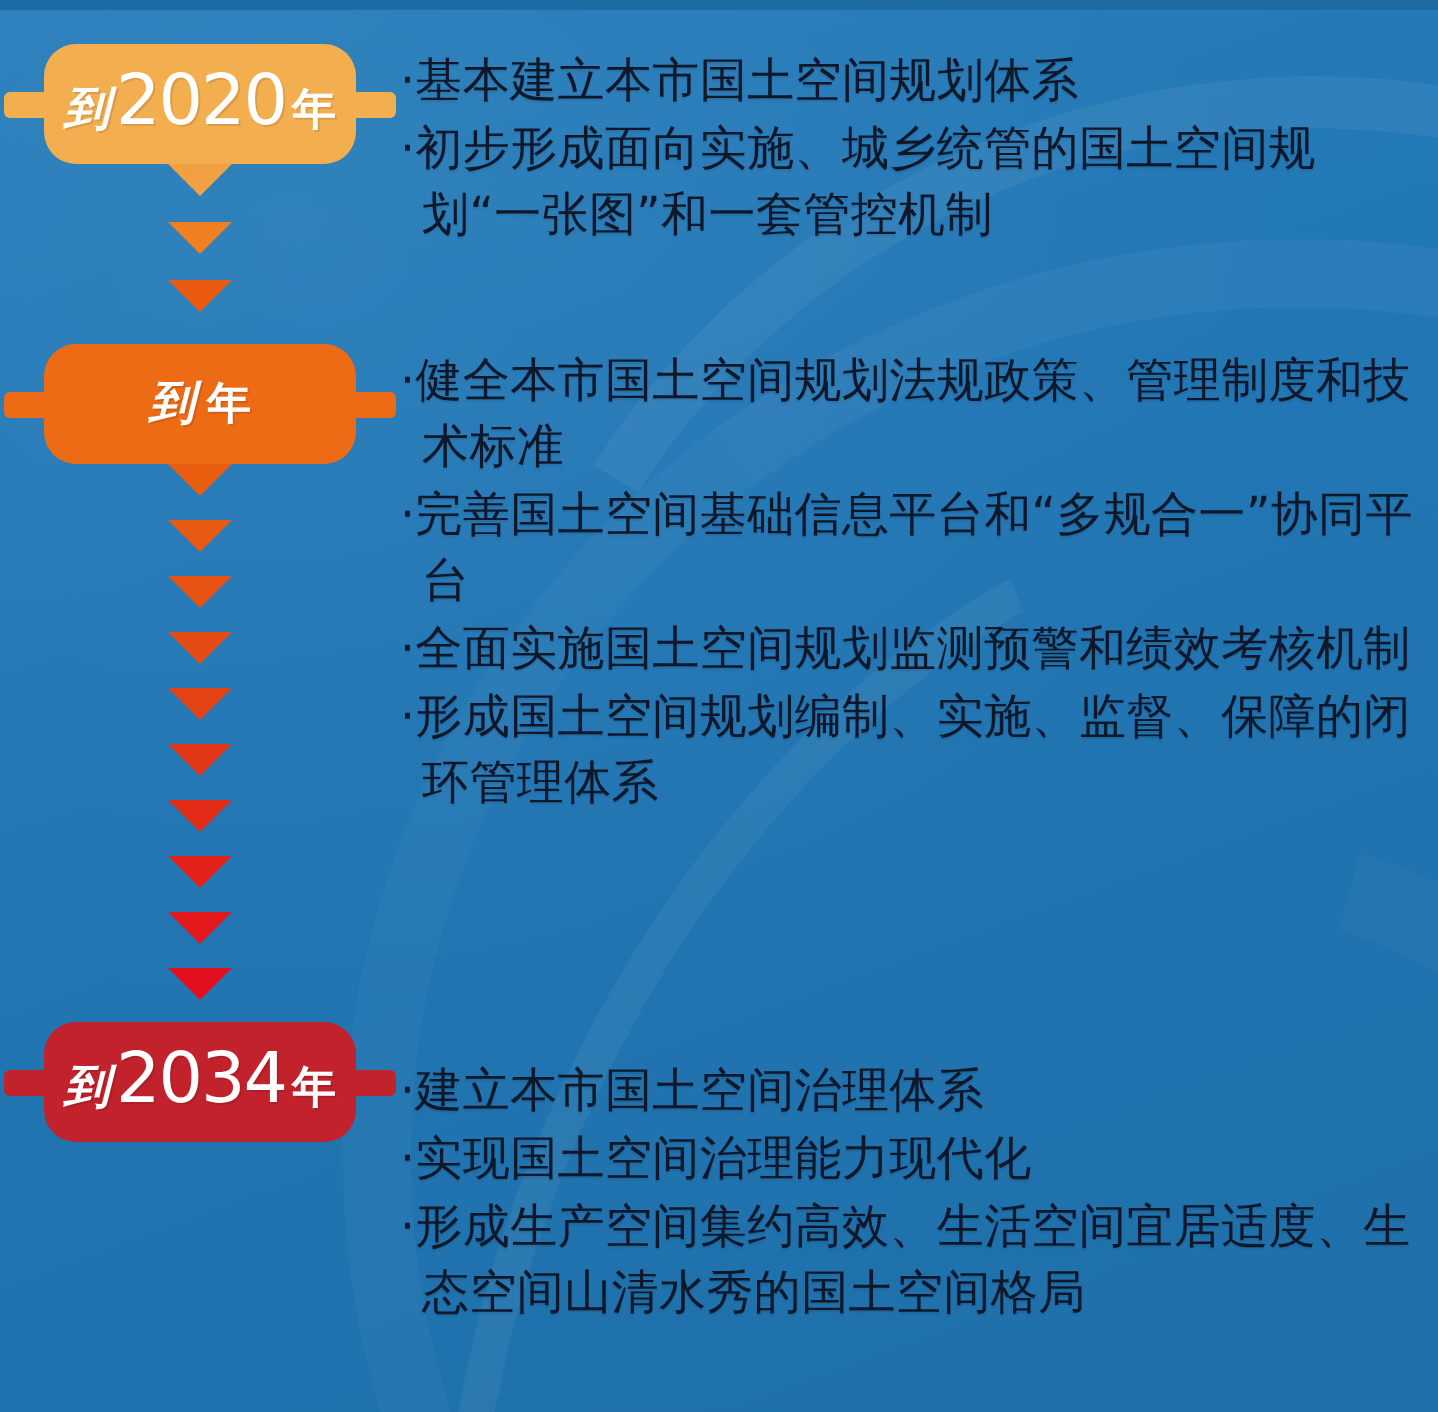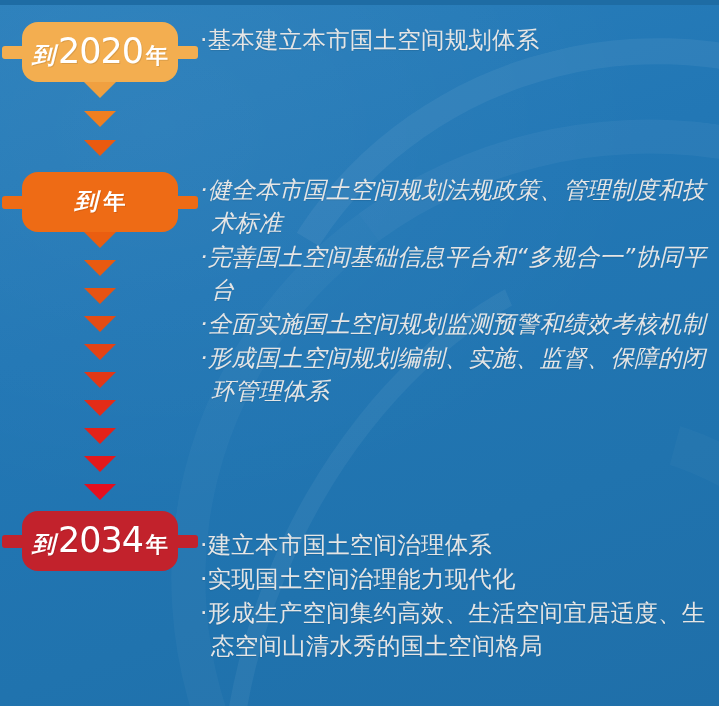--- a/index.html
+++ b/index.html
@@ -139,21 +139,21 @@
     font-weight: 700;
     margin-left: 3px;
     text-shadow: 1px 1px 0 rgba(0,0,0,0.10);
   }
 
   
   .bullets {
     position: absolute;
     left: 200px;
     width: 510px;
-    color: #e5e5e5;
+    color: #0f172a;
   }
   .bullet {
     display: block;
     font-size: 23.5px;
     line-height: 33px;
     letter-spacing: 0.2px;
     text-indent: -11px;
     padding-left: 11px;
     margin-bottom: 1px;
     text-shadow: 0 1px 1px rgba(0,0,0,0.10);
@@ -197,41 +197,42 @@
       <div class="badge" style="background: rgb(243, 174, 80);">
         <div class="badge-text">
           <span class="badge-pre">到</span>
           <span class="badge-year">2020</span>
           <span class="badge-suf">年</span>
         </div>
       </div>
     </div>
     <div class="bullets" style="top:2px;">
       <span class="bullet">·基本建立本市国土空间规划体系</span>
+      <span class="bullet">·初步形成面向实施、城乡统管的国土空间规划“一张图”和一套管控机制</span>
     </div>
   </div>
 
   <div class="arrows" style="top:82px; height:90px;">
     <div class="arrow" style="top:0px;  border-top:16px solid #f0a040;"></div>
     <div class="arrow" style="top:29px; border-top:16px solid #f07f20;"></div>
     <div class="arrow" style="top:58px; border-top:16px solid #ea5a10;"></div>
   </div>
 
   <div class="milestone" style="top:172px;">
     <div class="badge-wrap">
       <div class="badge-tab left" style="background: rgb(238, 107, 21);"></div>
       <div class="badge-tab right" style="background: rgb(238, 107, 21);"></div>
       <div class="badge" style="background: rgb(238, 107, 21);">
         <div class="badge-text">
           <span class="badge-pre">到</span>
           <span class="badge-suf">年</span>
         </div>
       </div>
     </div>
-    <div class="bullets" style="top:2px;font-style:italic;">
+    <div class="bullets" style="top:2px;">
       <span class="bullet">·健全本市国土空间规划法规政策、管理制度和技术标准</span>
       <span class="bullet">·完善国土空间基础信息平台和“多规合一”协同平台</span>
       <span class="bullet">·全面实施国土空间规划监测预警和绩效考核机制</span>
       <span class="bullet">·形成国土空间规划编制、实施、监督、保障的闭环管理体系</span>
     </div>
   </div>
 
   <div class="arrows" style="top:232px; height:290px;">
     <div class="arrow" style="top:0px;   border-top:16px solid #ea5e10;"></div>
     <div class="arrow" style="top:28px;  border-top:16px solid #e85a11;"></div>

